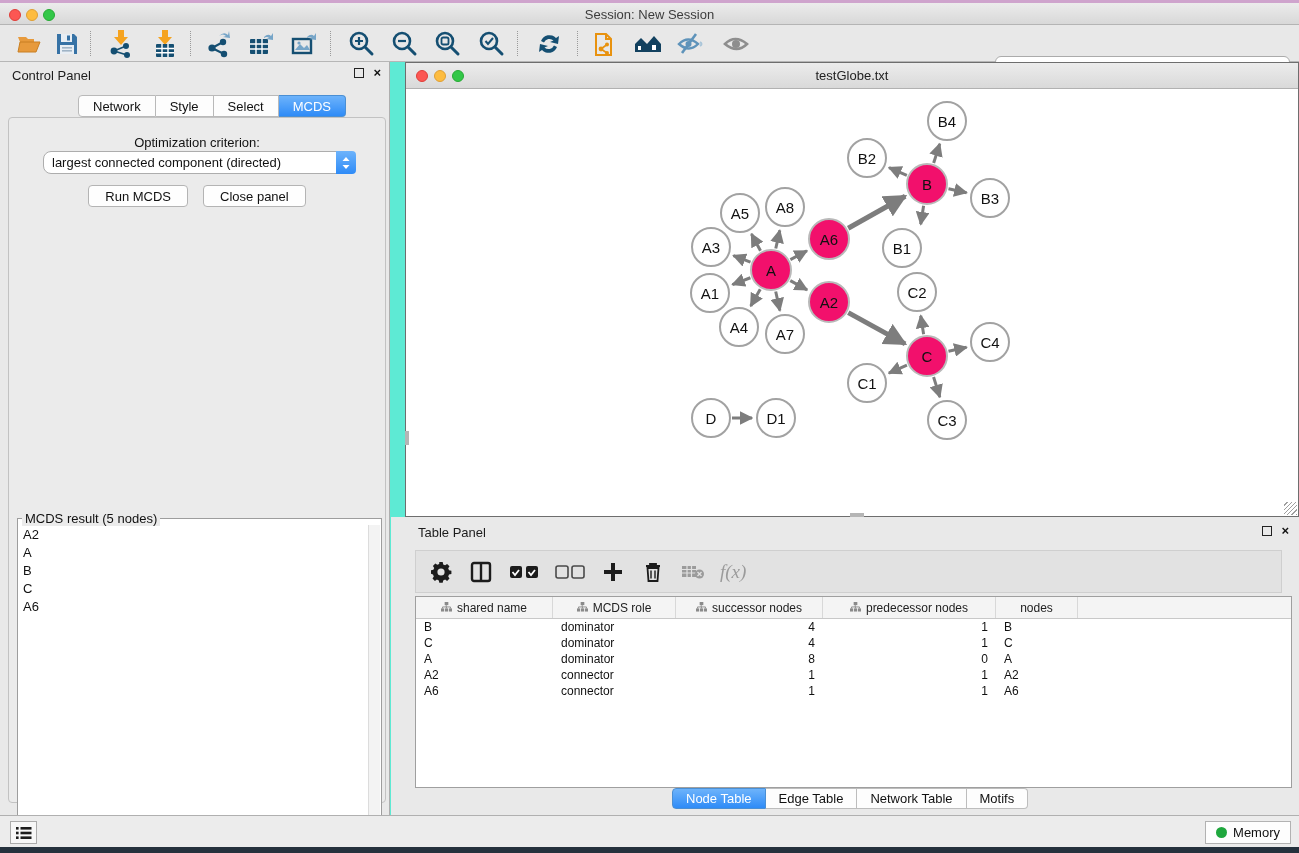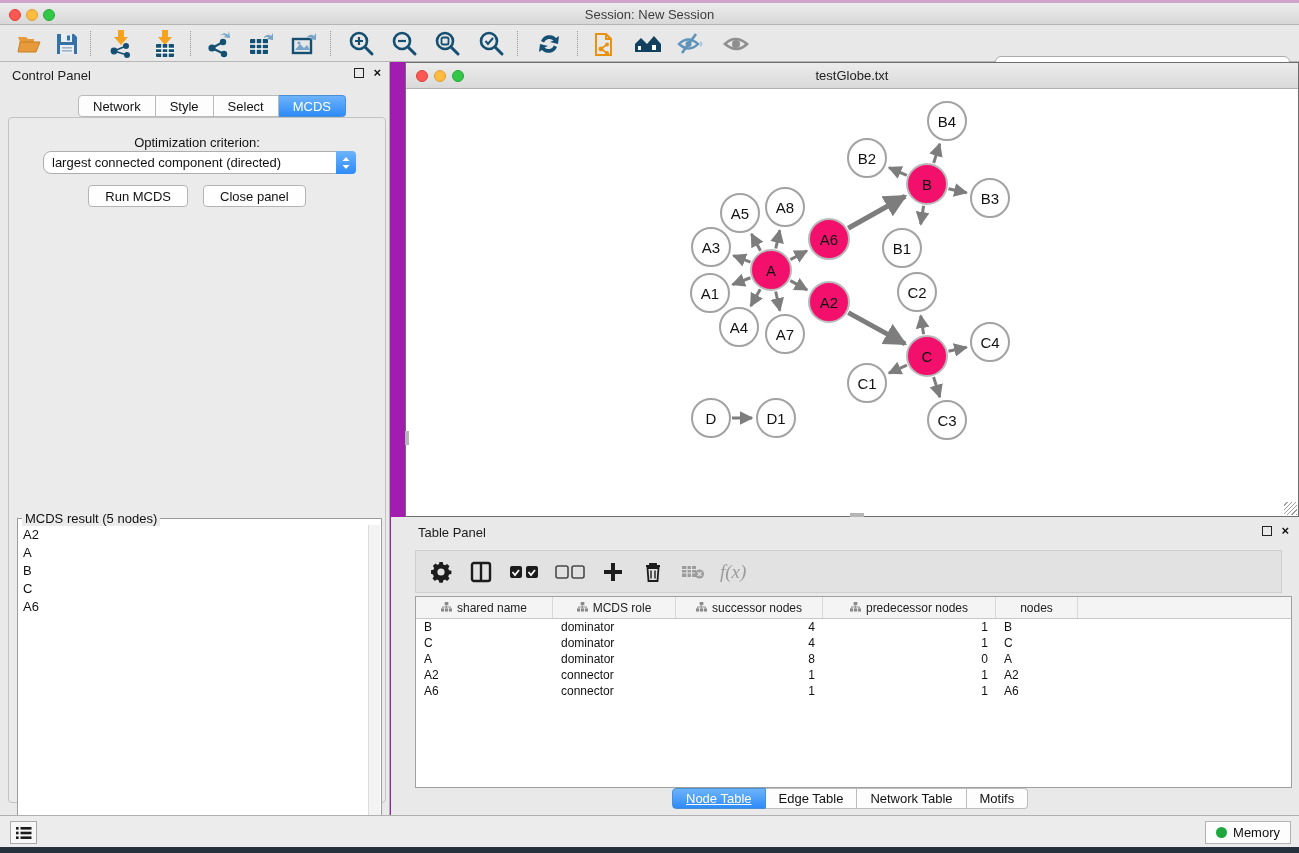--- a/index.html
+++ b/index.html
@@ -1,17 +1,17 @@
 <!DOCTYPE html>
 <html><head>
 <meta charset="utf-8">
 <style>
   * { margin:0; padding:0; box-sizing:border-box; }
   html,body { width:1299px; height:853px; font-family:"Liberation Sans", sans-serif; }
-  #app { position:relative; width:1299px; height:853px; background:#a21caf; overflow:hidden; }
+  #app { position:relative; width:1299px; height:853px; background:#5eead4; overflow:hidden; }
 
   
   .desktop-top { position:absolute; left:0; top:0; width:100%; height:3px; background:#cfa4cd; }
   .desktop-bottom { position:absolute; left:0; top:847px; width:100%; height:6px; background:#25313d; }
 
   
   .titlebar { position:absolute; left:0; top:3px; width:100%; height:22px;
     background:linear-gradient(#ececec,#d8d8d8); border-bottom:1px solid #b4b4b4; }
   .titlebar .title { position:absolute; left:0; right:0; top:4px; text-align:center;
     font-size:13px; color:#3c3c3c; }
@@ -95,21 +95,21 @@
   .th .hier-icon { width:11px; height:11px; }
   .trow { display:flex; height:16px; align-items:center; }
   .td { font-size:12px; color:#111; padding:0 8px; white-space:nowrap; overflow:hidden; }
   .td.num { text-align:right; }
 
   .tp-tabs { position:absolute; left:281px; top:271px; display:flex; }
   .tp-tab { height:21px; padding:0 13px; background:#fdfdfd; border:1px solid #bdbdbd; border-left:none;
     font-size:13px; color:#111; display:flex; align-items:center; }
   .tp-tab:first-child { border-left:1px solid #bdbdbd; border-radius:4px 0 0 4px; }
   .tp-tab:last-child { border-radius:0 4px 4px 0; }
-  .tp-tab.active { background:linear-gradient(#6db3fb,#2e8bf7); color:#fff; border-color:#4a8fd4;text-decoration:underline; }
+  .tp-tab.active { background:linear-gradient(#6db3fb,#2e8bf7); color:#fff; border-color:#4a8fd4; }
 
   
   .statusbar { position:absolute; left:0; top:815px; width:100%; height:32px;
     background:#ececec; border-top:1px solid #b0b0b0; }
   .list-btn { position:absolute; left:10px; top:5px; width:27px; height:23px; background:#f7f7f7;
     border:1px solid #ababab; display:flex; align-items:center; justify-content:center; }
   .memory-btn { position:absolute; right:8px; top:5px; height:23px; padding:0 10px; background:#fdfdfd;
     border:1px solid #b2b2b2; display:flex; align-items:center; gap:6px; font-size:13px; color:#111; }
   .memory-dot { width:11px; height:11px; border-radius:50%; background:#1ea73d; }
 </style>

